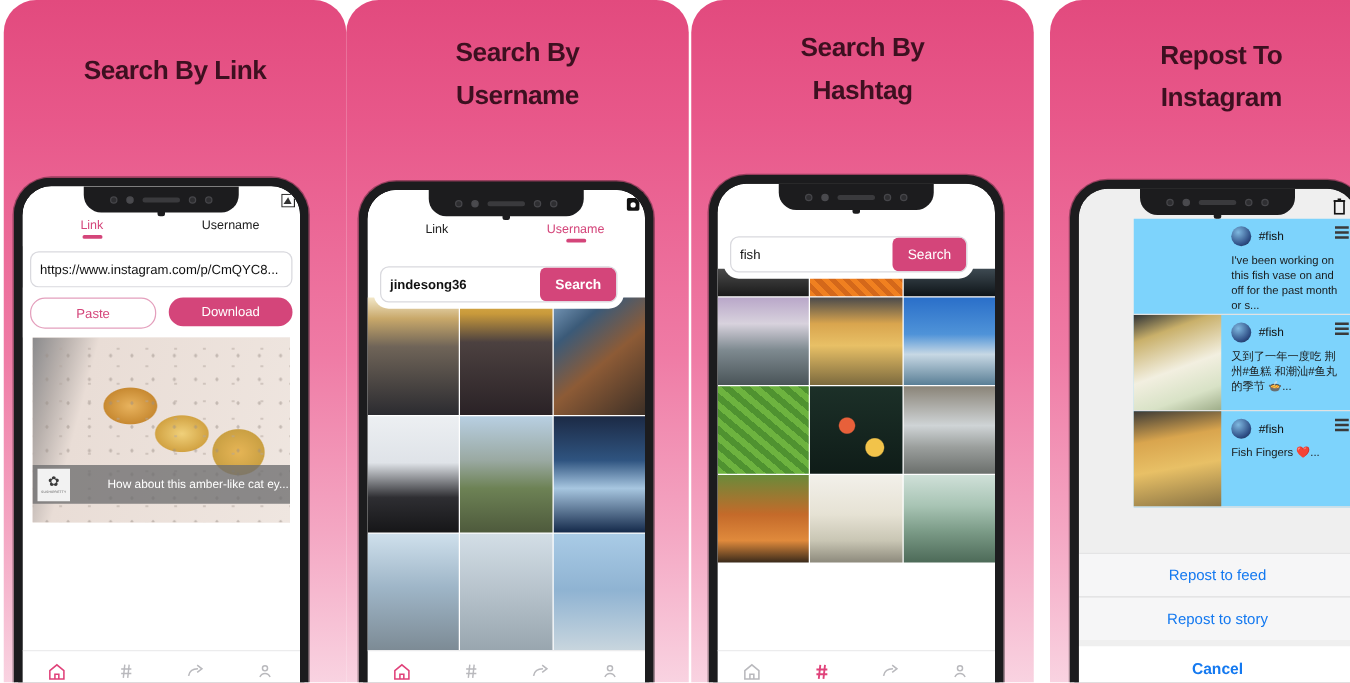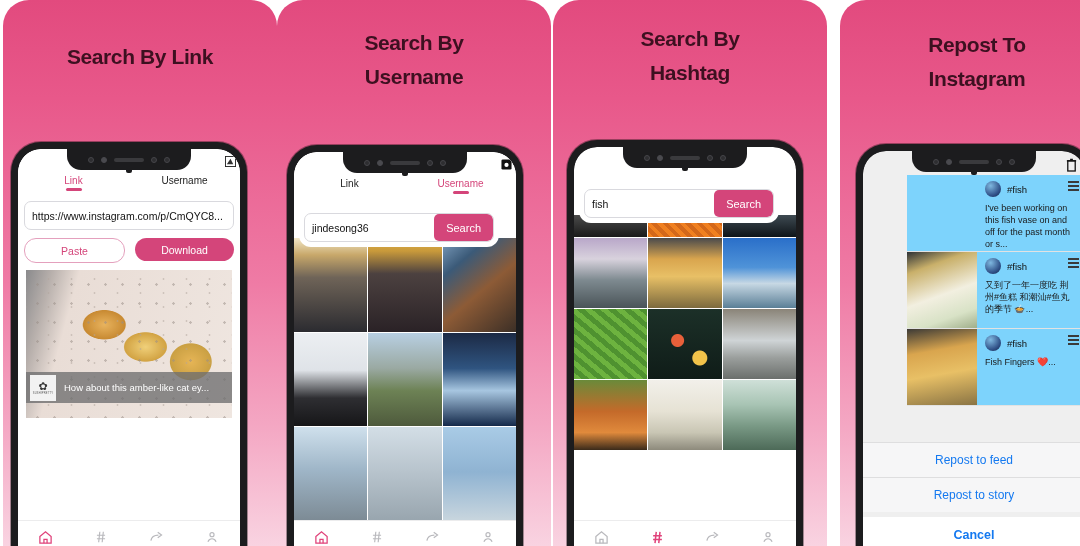--- a/index.html
+++ b/index.html
@@ -246,20 +246,21 @@
     flex: 0 0 auto;
   }
   .cap-logo .mark { font-size: 11px; color: #3a3a3a; line-height: 11px; }
   .cap-logo .sub { font-size: 2.6px; color: #555; letter-spacing: .2px; }
   .cap-text {
     color: #fff;
     font-size: 9.5px;
     padding-left: 8px;
     white-space: nowrap;
     overflow: hidden;
+    margin-left: 22px;
   }
 
   
   .grid {
     position: absolute;
     left: 0; right: 0;
     display: grid;
     grid-template-columns: repeat(3, 1fr);
     gap: 1px;
     background: #fff;
@@ -470,21 +471,21 @@
               <rect x="0.5" y="0.5" width="11" height="11" rx="1.5" fill="#111"></rect>
               <circle cx="6" cy="6.5" r="2.3" fill="#fff"></circle>
             </svg>
         </div>
 
         <div class="tabs">
           <div class="tab">Link</div>
           <div class="tab active">Username</div>
         </div>
 
-        <div class="field-row floating" style="top:57px;">
+        <div class="field-row floating" style="top:57px;font-weight:bold;">
           <div class="field-text">jindesong36</div>
           <div class="search-btn">Search</div>
         </div>
 
         <div class="grid" style="top:86px;bottom:32px;grid-auto-rows:1fr;">
           <div class="cell" style="background:linear-gradient(#f2e7c8 0%,#c8a86a 18%,#6f6458 42%,#2b2b30 100%)"></div>
           <div class="cell" style="background:linear-gradient(#e0b24a 0%,#c8993b 14%,#4c4140 38%,#2a2226 100%)"></div>
           <div class="cell" style="background:linear-gradient(140deg,#7fa0c0 0%,#3b5a78 25%,#8d5b36 55%,#3c2f26 100%)"></div>
 
           <div class="cell" style="background:linear-gradient(#eceff2 0%,#dfe3e8 40%,#2e2e32 70%,#161618 100%)"></div>

